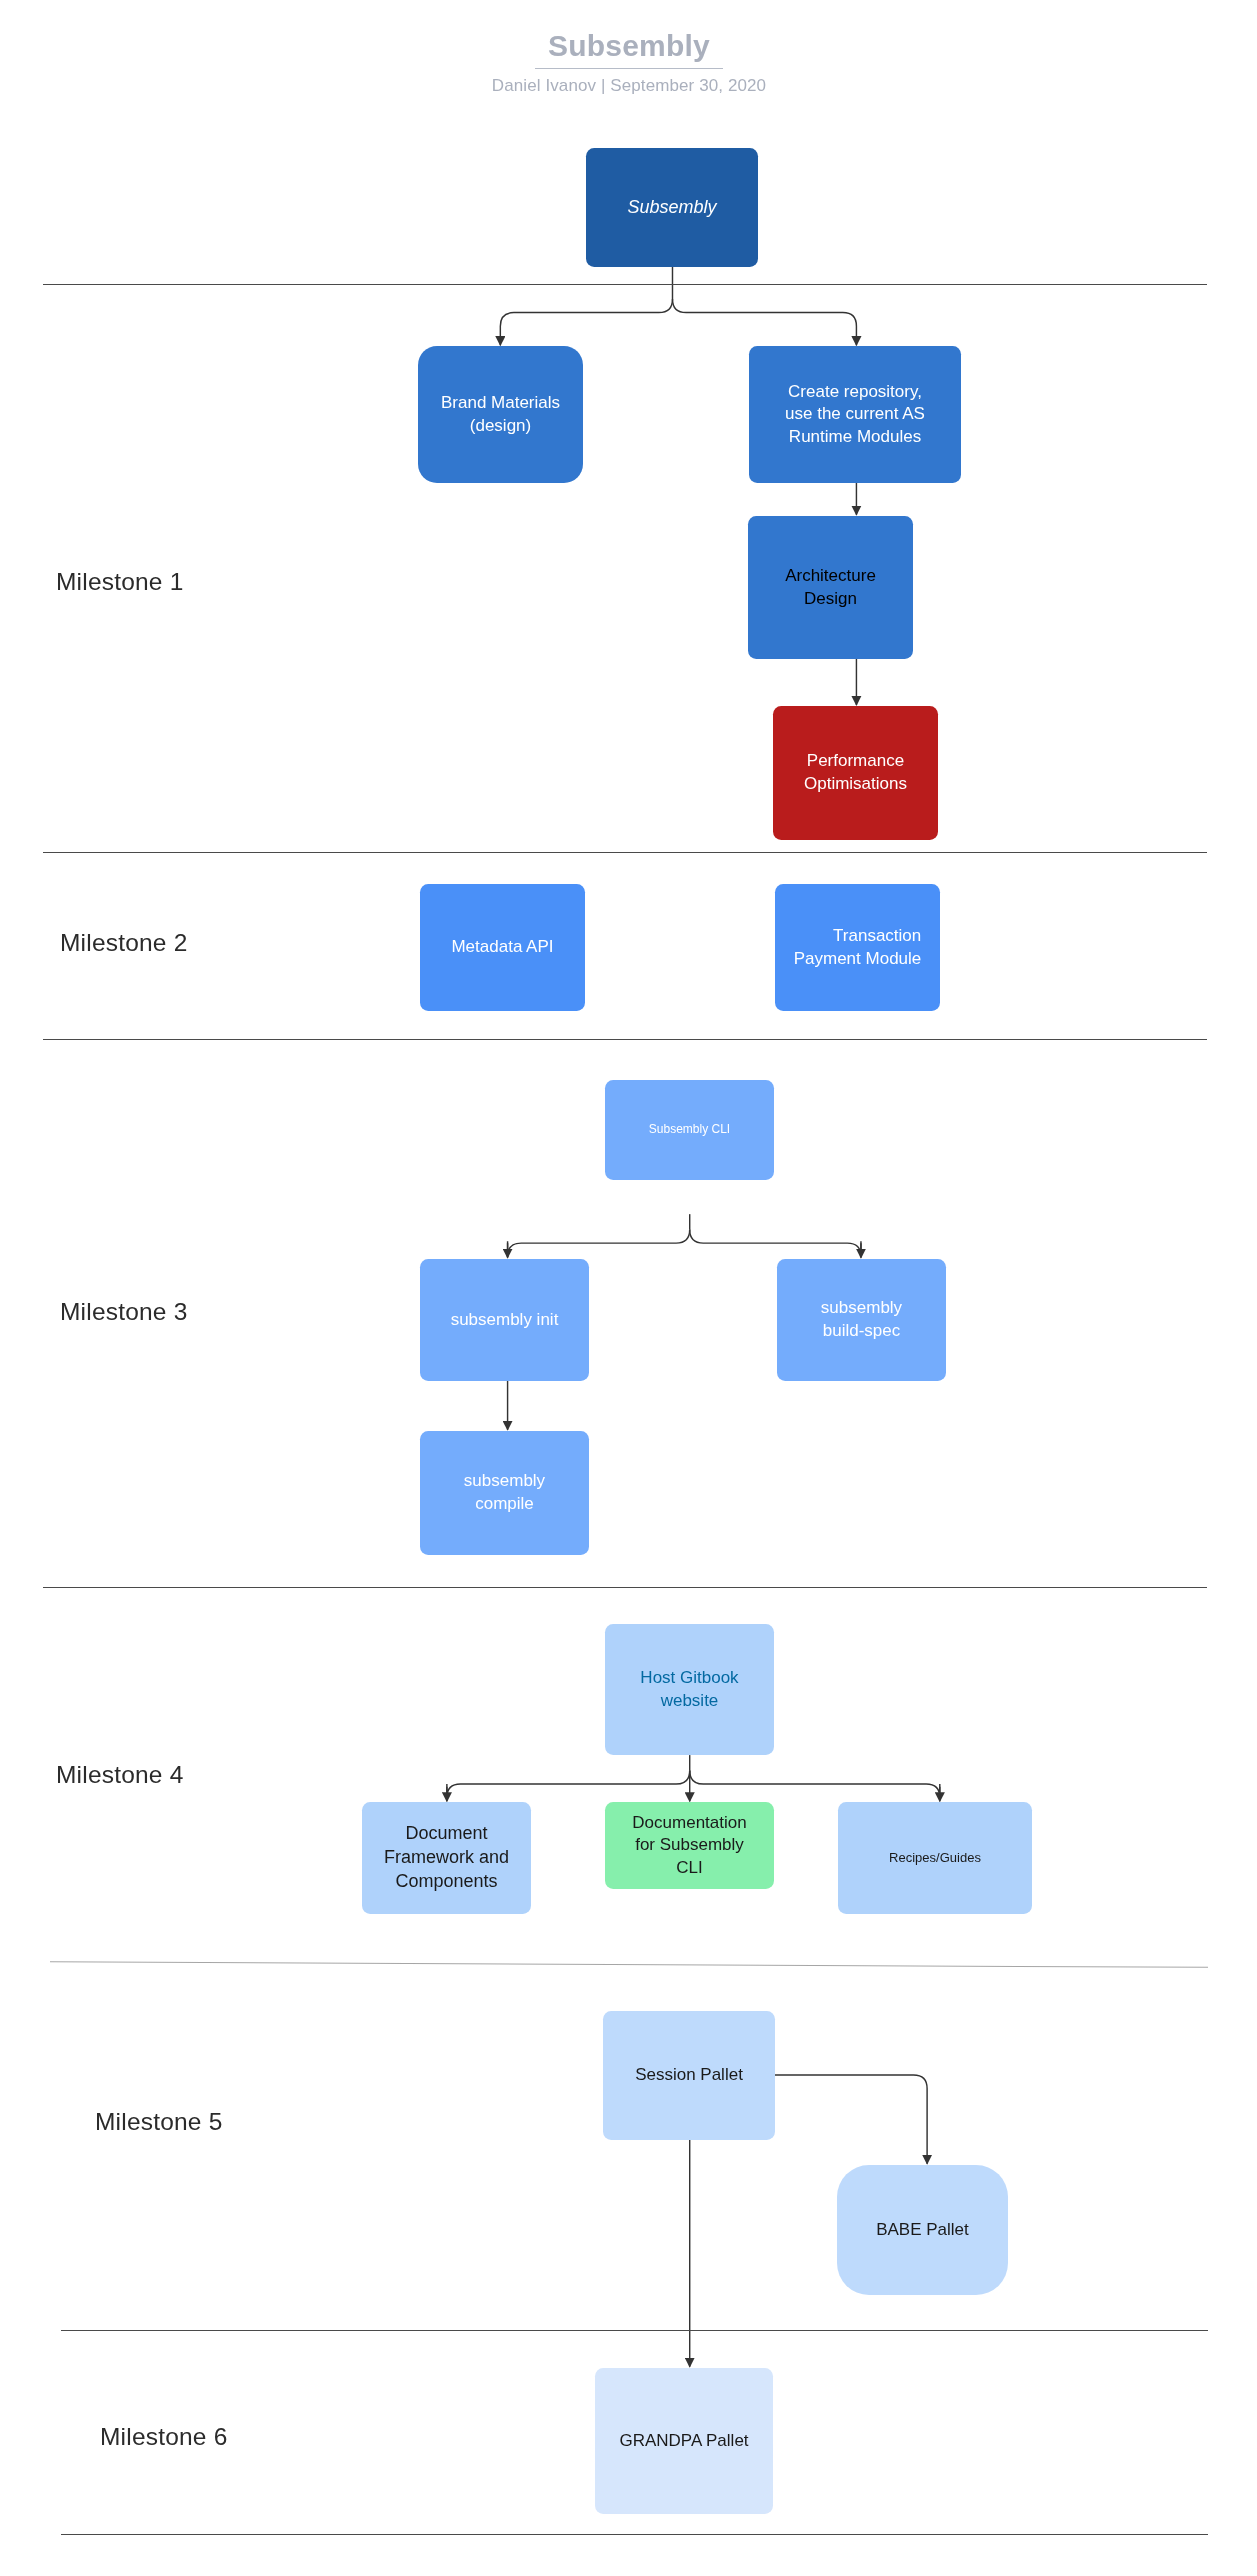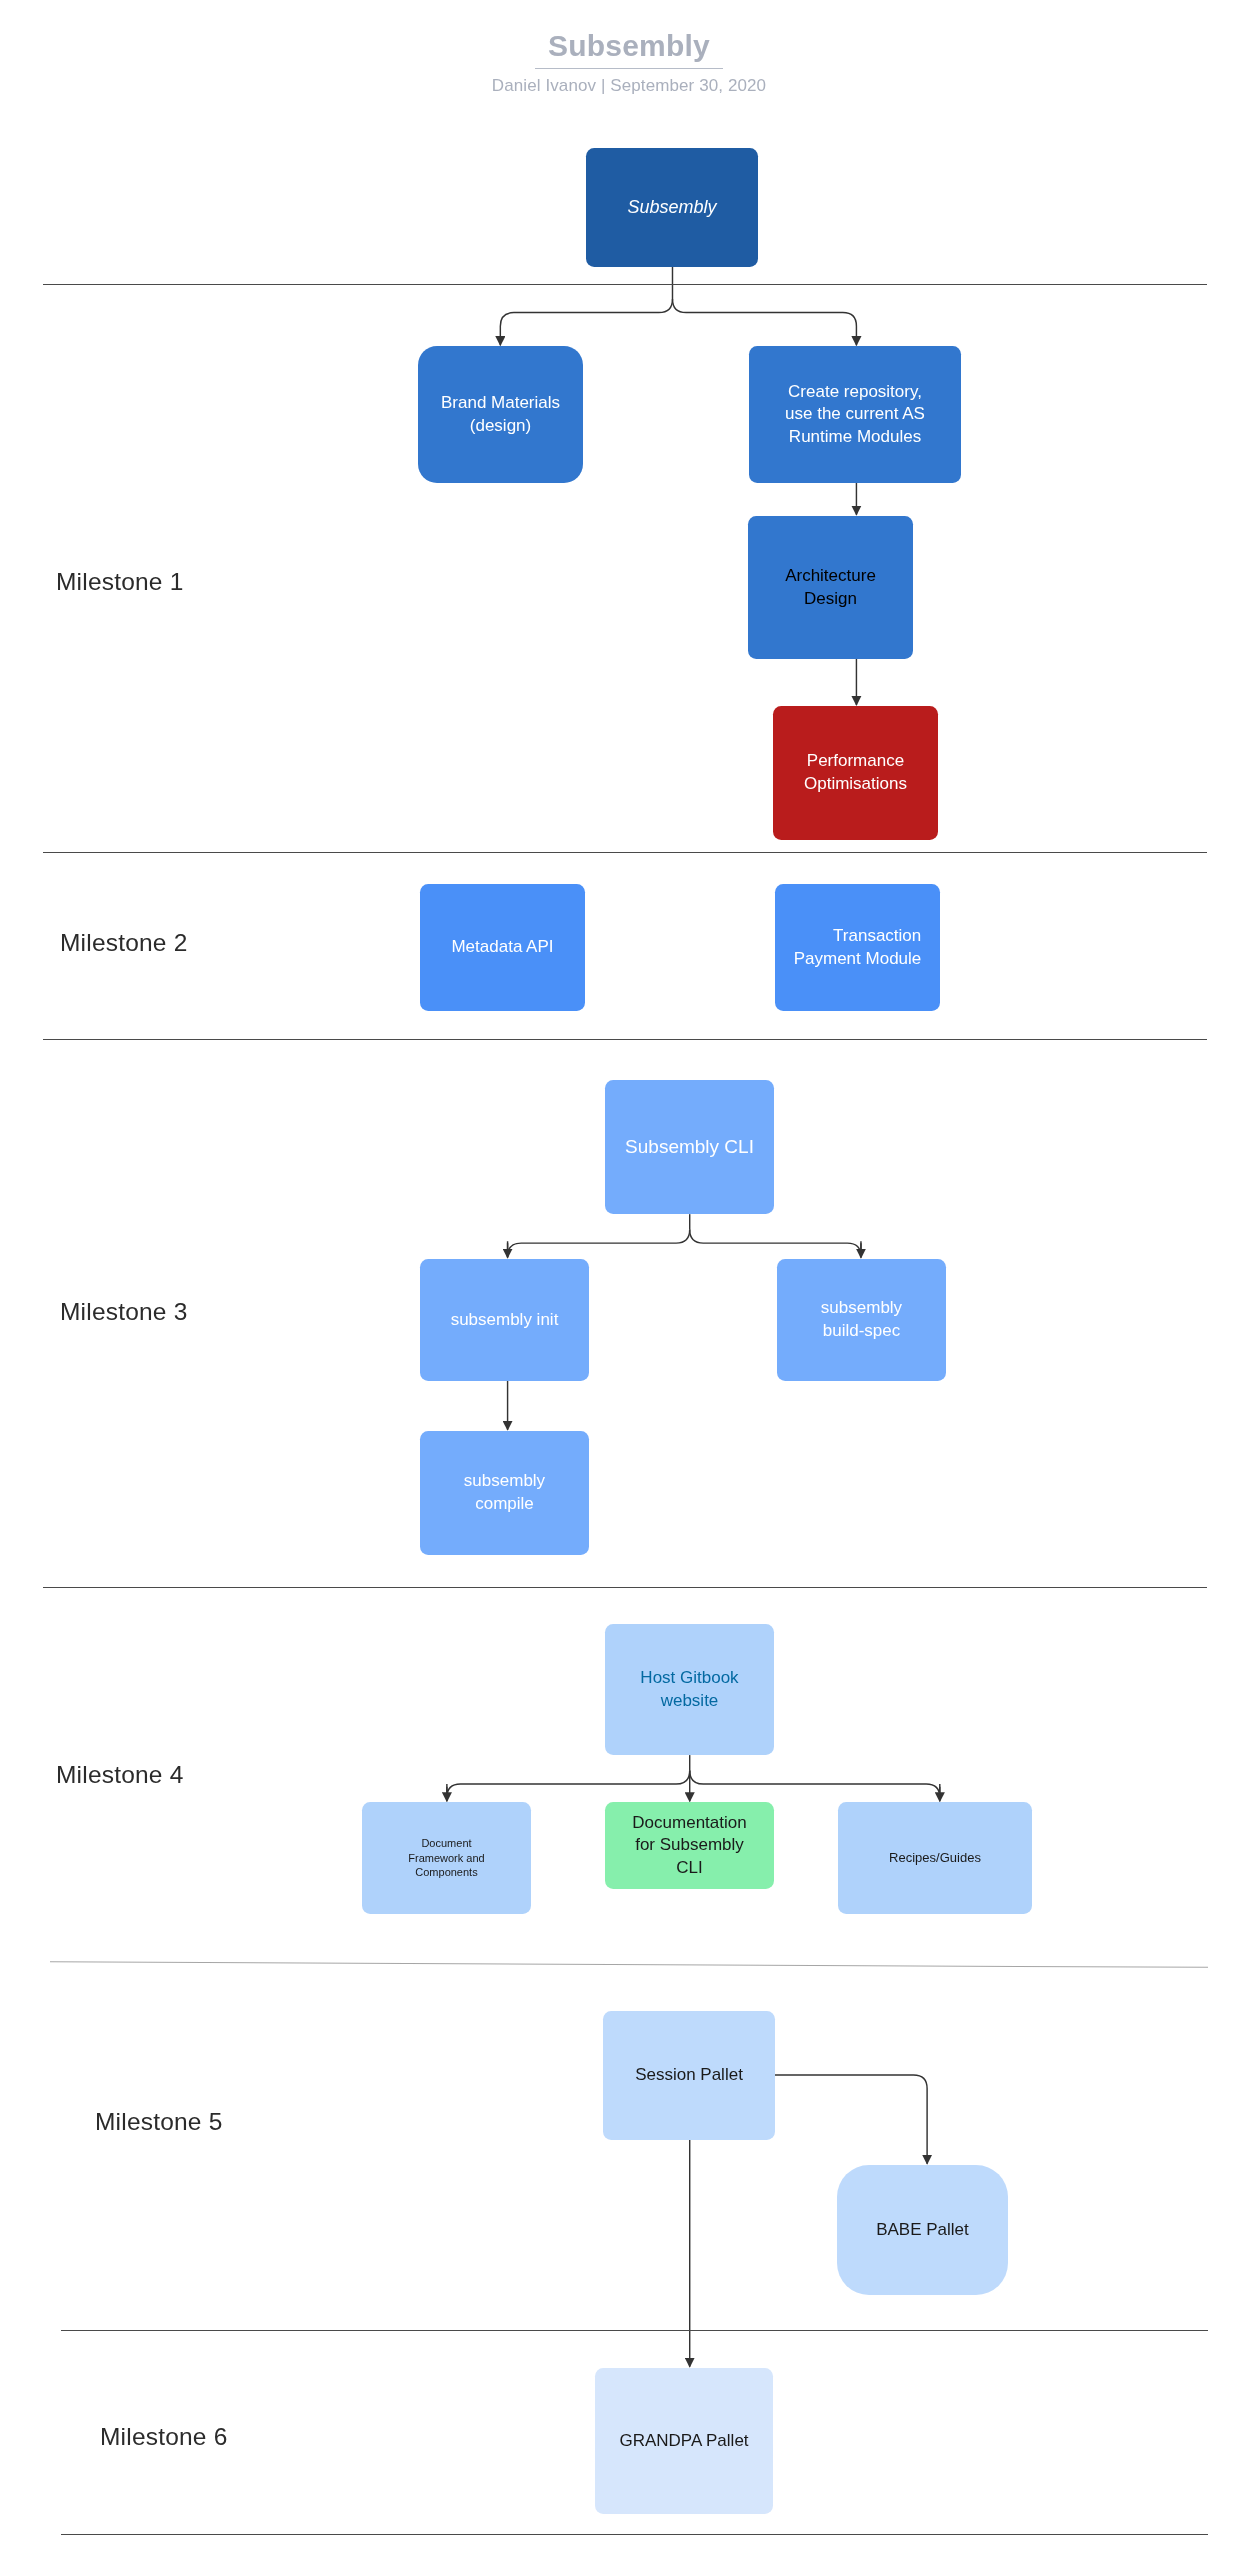--- a/index.html
+++ b/index.html
@@ -154,40 +154,40 @@
             background:#b91c1c; color:#ffffff; font-size:17px;">Performance
 Optimisations</div>
 
 <div class="node" style="left:420px; top:884px; width:165px; height:127px;
             background:#4A90F8; color:#ffffff; font-size:17px;">Metadata API</div>
 
 <div class="node" style="left:775px; top:884px; width:165px; height:127px;
             background:#4A90F8; color:#ffffff; font-size:17px;text-align:right;">Transaction
 Payment Module</div>
 
-<div class="node" style="left:605px; top:1080px; width:169px; height:134px;
-            background:#74ACFC; color:#ffffff; font-size:19px;">Subsembly CLI</div>
+<div class="node" style="left:605px; top:1080px; width:169px; height:100px;
+            background:#74ACFC; color:#ffffff; font-size:12px;">Subsembly CLI</div>
 
 <div class="node" style="left:420px; top:1259px; width:169px; height:122px;
             background:#74ACFC; color:#ffffff; font-size:17px;">subsembly init</div>
 
 <div class="node" style="left:777px; top:1259px; width:169px; height:122px;
             background:#74ACFC; color:#ffffff; font-size:17px;">subsembly
 build-spec</div>
 
 <div class="node" style="left:420px; top:1431px; width:169px; height:124px;
             background:#74ACFC; color:#ffffff; font-size:17px;">subsembly
 compile</div>
 
 <div class="node" style="left:605px; top:1624px; width:169px; height:131px;
             background:#AFD2FB; color:#0369a1; font-size:17px;">Host Gitbook
 website</div>
 
 <div class="node" style="left:362px; top:1802px; width:169px; height:112px;
-            background:#AFD2FB; color:#1a1a1a; font-size:11px;">Document
+            background:#AFD2FB; color:#1a1a1a; font-size:18px;">Document
 Framework and
 Components</div>
 
 <div class="node" style="left:605px; top:1802px; width:169px; height:87px;
             background:#86efac; color:#1a1a1a; font-size:17px;">Documentation
 for Subsembly
 CLI</div>
 
 <div class="node" style="left:838px; top:1802px; width:194px; height:112px;
             background:#AFD2FB; color:#1a1a1a; font-size:13px;">Recipes/Guides</div>

